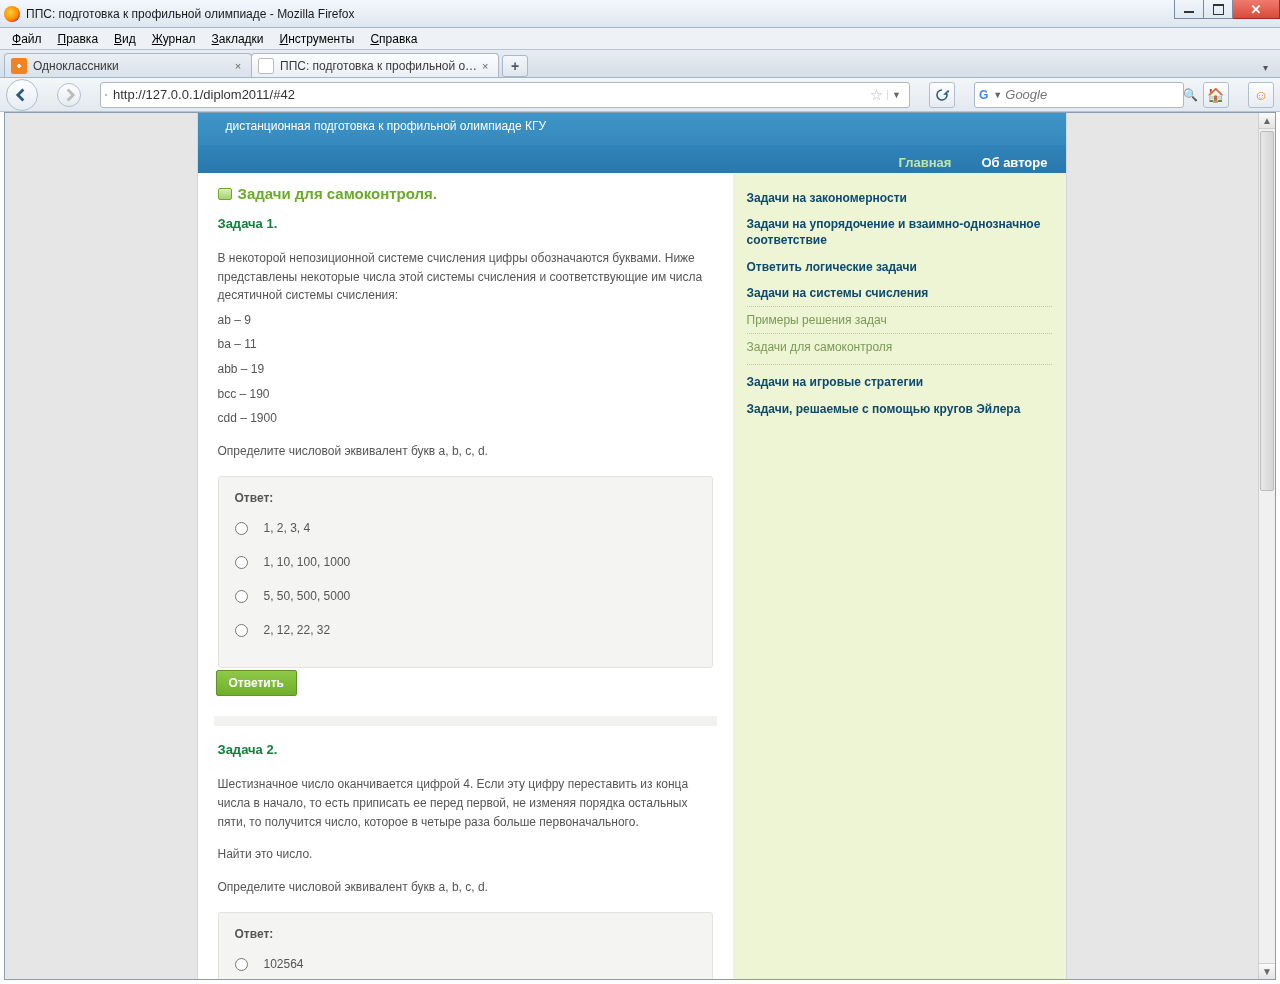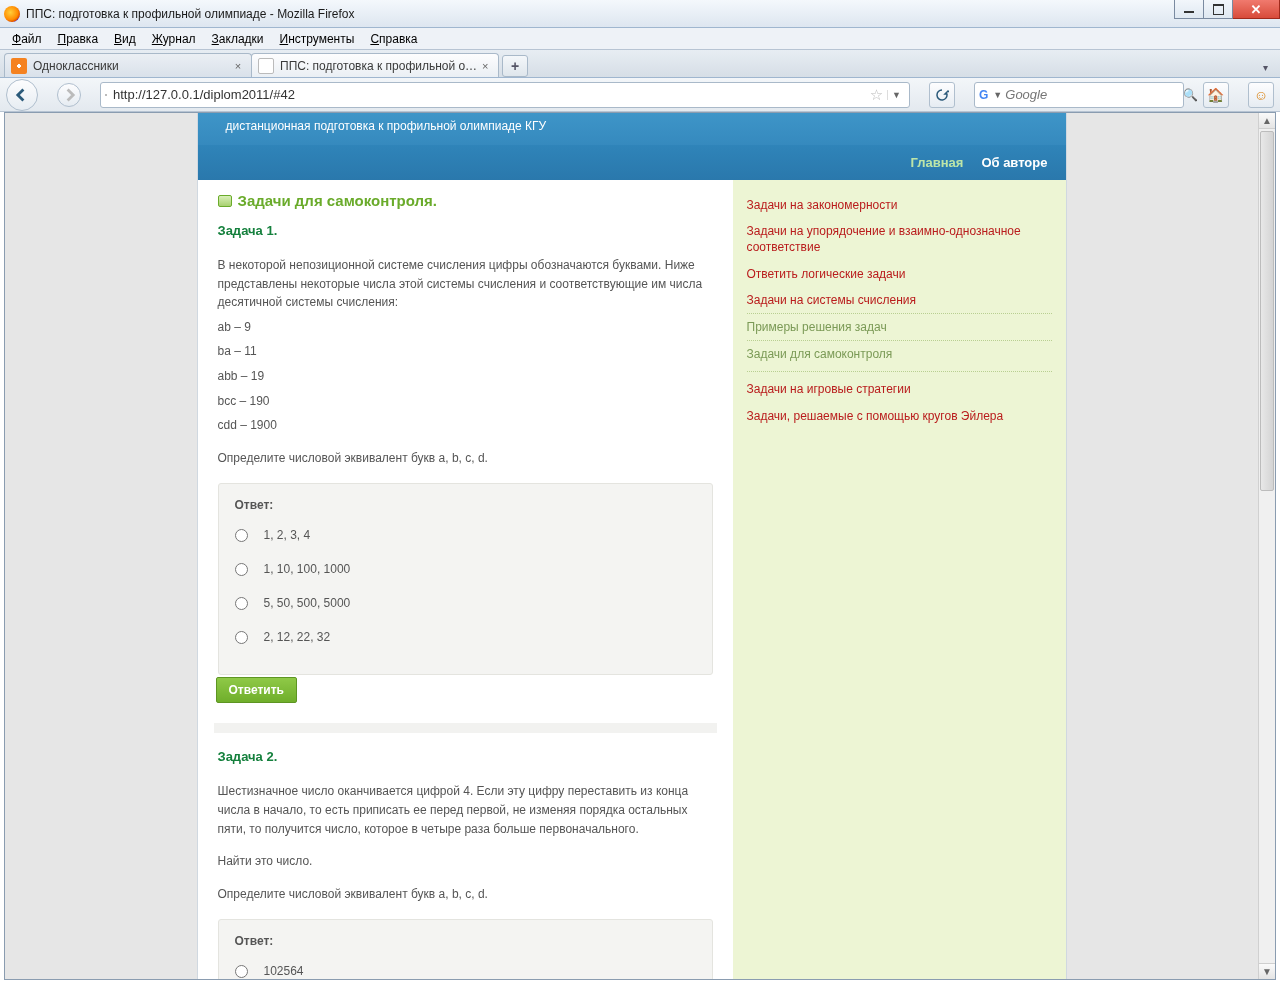--- a/index.html
+++ b/index.html
@@ -58,40 +58,40 @@
 .vscroll .arrow{height:17px;display:flex;align-items:center;justify-content:center;color:#666;font-size:10px;background:linear-gradient(#fafafa,#e4e4e4);border:1px solid #cfcfcf;margin:-1px;}
 .vscroll .arrow.up{border-bottom:1px solid #cfcfcf;}
 .vscroll .arrow.down{position:absolute;bottom:0;left:0;right:0;}
 .vscroll .thumb{position:absolute;top:18px;left:1px;right:1px;height:360px;background:linear-gradient(90deg,#e8e8e8,#d4d4d4);border:1px solid #bcbcbc;border-radius:2px;}
 
 
 .page-wrap{position:absolute; top:0; left:0; right:17px; bottom:0; display:flex; justify-content:center; overflow:hidden;}
 .site{ width:868px; background:#fff; box-shadow:0 0 0 1px #d0d8e0; }
 .site-header{ background:linear-gradient(#3e95c8,#2c7db3); color:#fff; }
 .subtitle{ padding:6px 28px 12px; font-size:12px;}
-.topnav{ display:flex; justify-content:flex-end; padding:10px 18px 10px; gap:18px; font-size:13px; font-weight:bold; background:linear-gradient(#2f84b9,#2a78ac); }
+.topnav{ display:flex; justify-content:flex-end; padding:10px 18px 3px; gap:30px; font-size:13px; font-weight:bold; background:linear-gradient(#2f84b9,#2a78ac); }
 .topnav a{ color:#bde5a8; text-decoration:none;}
 .topnav a.active{ color:#fff;}
 
 .body{ display:flex; }
 .main{ width:535px; padding:12px 20px 40px; }
 .main h2{ color:#6aab2b; font-size:15px; display:flex; align-items:center; gap:6px; margin-bottom:14px;}
 .book-icon{width:14px;height:12px;border:1px solid #6aab2b;border-radius:2px;background:linear-gradient(#d8f0b8,#a8d070);display:inline-block;}
 .task-title{ color:#15803d; font-weight:bold; font-size:13px; margin-bottom:18px;}
 .task-text{ color:#555; font-size:12px; line-height:1.55;}
 .task-text p{margin-bottom:6px;}
 .answer-box{ background:#f4f4f2; border:1px solid #e4e4df; border-radius:3px; padding:14px 16px 10px; margin-top:16px;}
 .answer-box .ans-title{ color:#555; font-weight:bold; font-size:12px; margin-bottom:16px;}
 .opt{ display:flex; align-items:center; gap:16px; color:#555; font-size:12px; margin-bottom:20px;}
 .opt input{margin:0;}
 .submit-btn{ background:linear-gradient(#8fc947,#6fae2b); color:#fff; border:1px solid #5d9522; border-radius:2px; padding:5px 12px; font-size:12px; font-weight:bold; cursor:pointer; margin-top:2px; margin-left:-2px; margin-bottom:4px;}
 .divider{ height:10px; background:#f2f2f0; margin:16px -4px;}
 
 .sidebar{ flex:1; background:#edf5d4; padding:12px 14px; }
-.sidebar a{ display:block; color:#b91c1c; font-size:12px; font-weight:normal; text-decoration:none; line-height:1.35; padding:5px 0;}
+.sidebar a{ display:block; color:#0c4a6e; font-size:12px; font-weight:bold; text-decoration:none; line-height:1.35; padding:5px 0;}
 .sidebar .sub{ font-weight:normal; color:#7b9a56; border-top:1px dotted #b9cf91; padding:5px 0;}
 .sidebar .sep{ border-top:1px dotted #b9cf91; margin-top:4px; padding-top:4px;}
 
 </style>
 </head>
 <body>
 
 <div class="titlebar">
   <span class="ff-icon"></span>
   <span class="title">ППС: подготовка к профильной олимпиаде - Mozilla Firefox</span>

